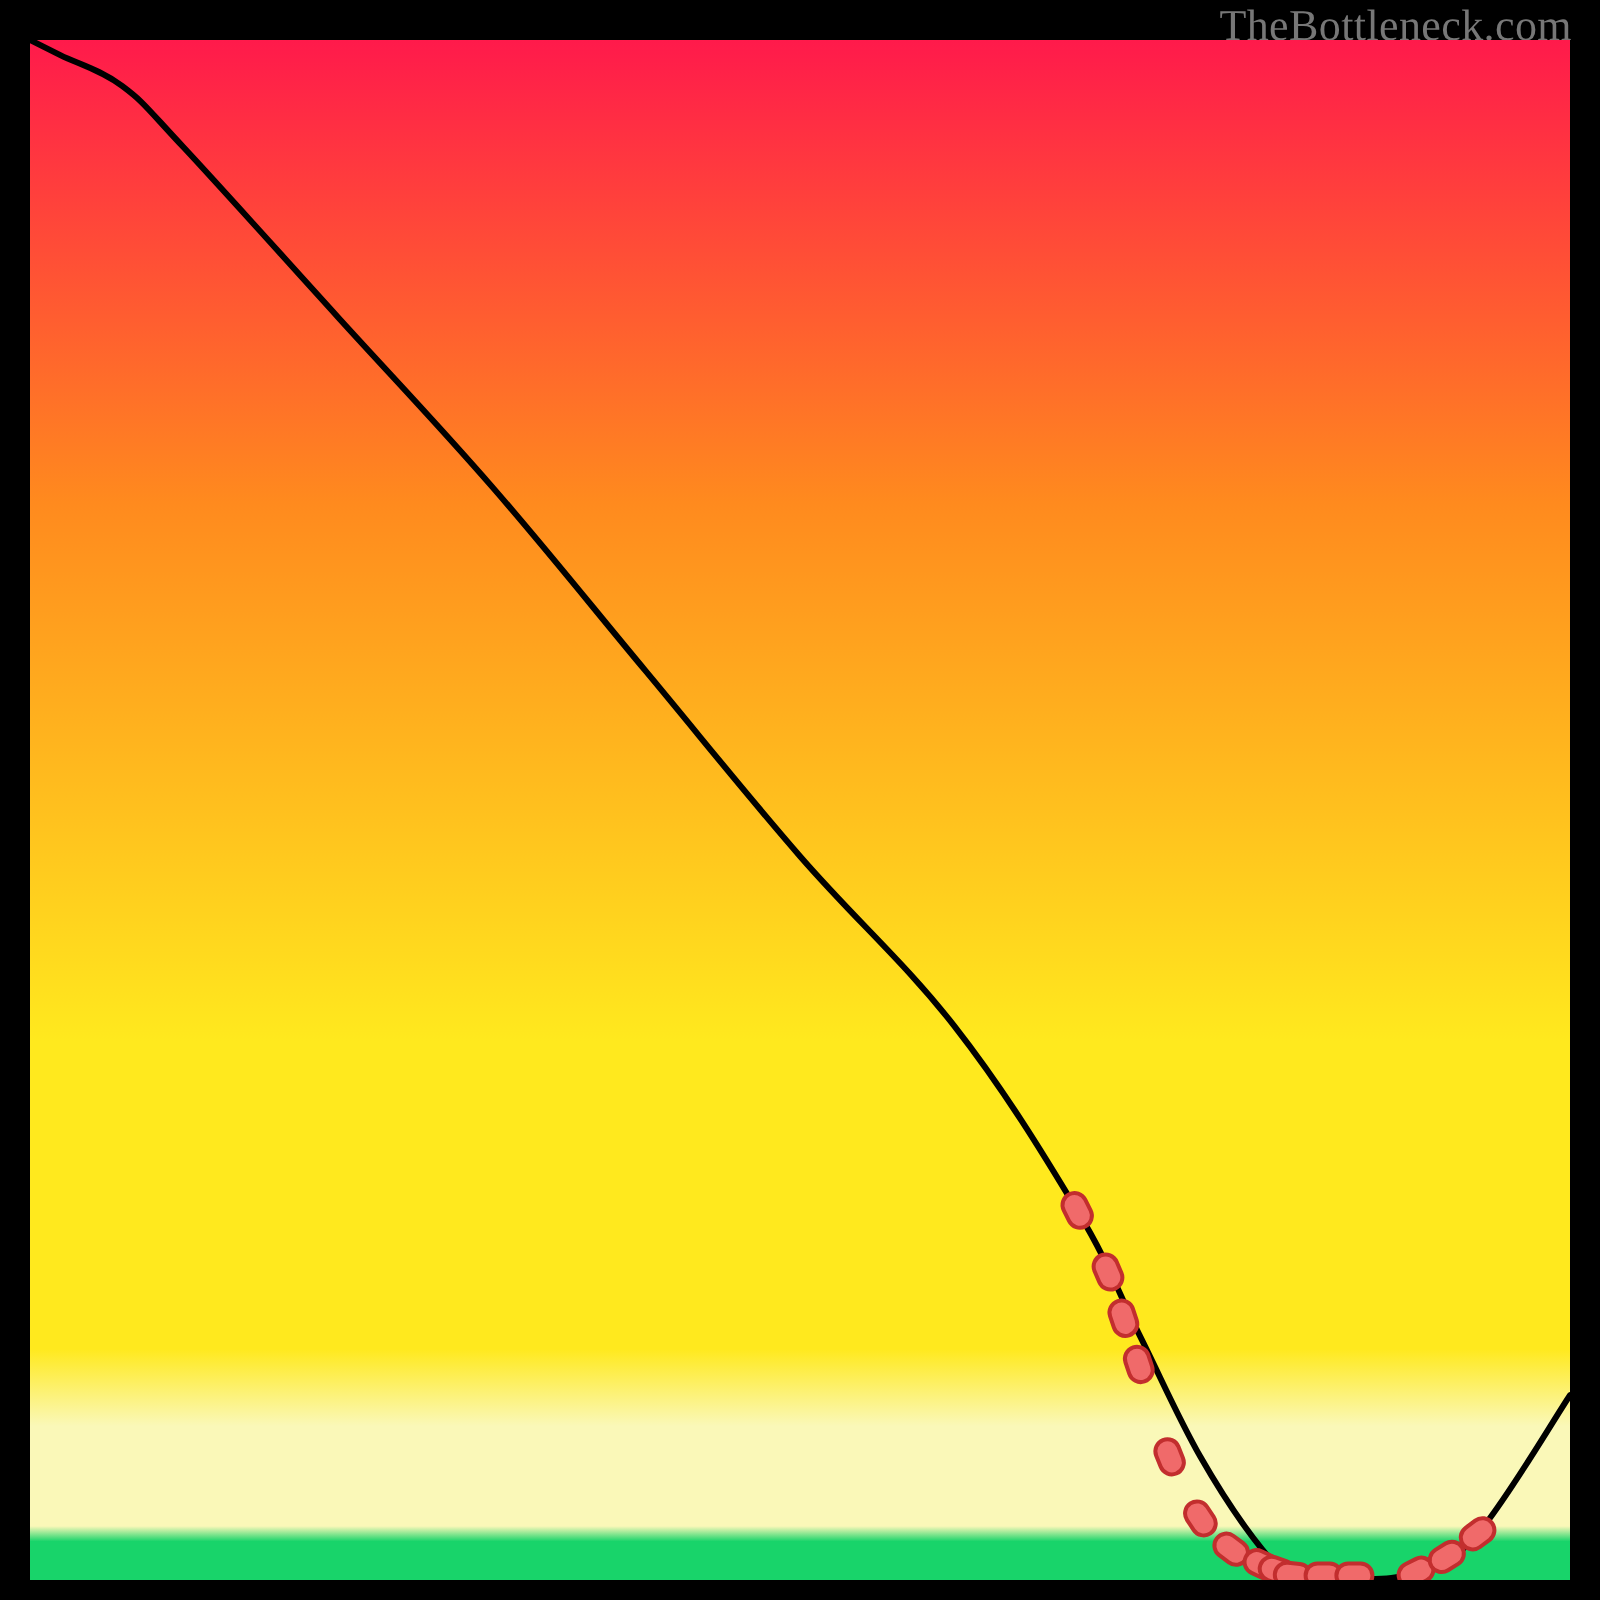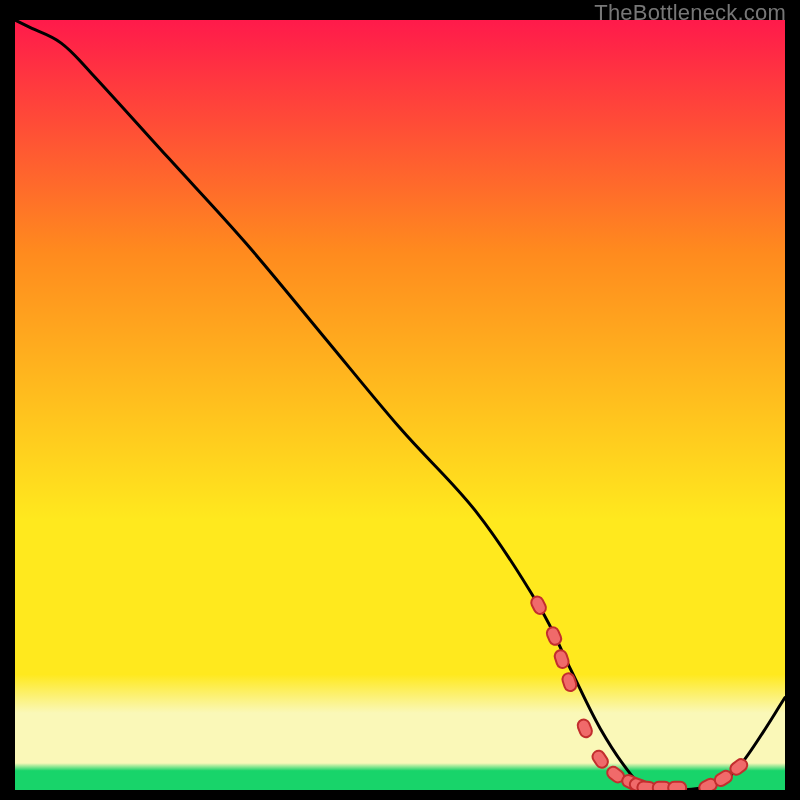--- a/index.html
+++ b/index.html
@@ -35,21 +35,21 @@
     position: absolute;
     left: 0;
     top: 0;
     width: 770px;
     height: 770px;
   }
   .watermark {
     position: absolute;
     top: 0;
     right: 14px;
-    font-family: Liberation Sans, sans-serif;
+    font-family: Liberation Serif, serif;
     font-size: 22px;
     color: #777;
     letter-spacing: 0.2px;
   }
 </style>
 </head>
 <body>
 
 <div class="stage">
 

